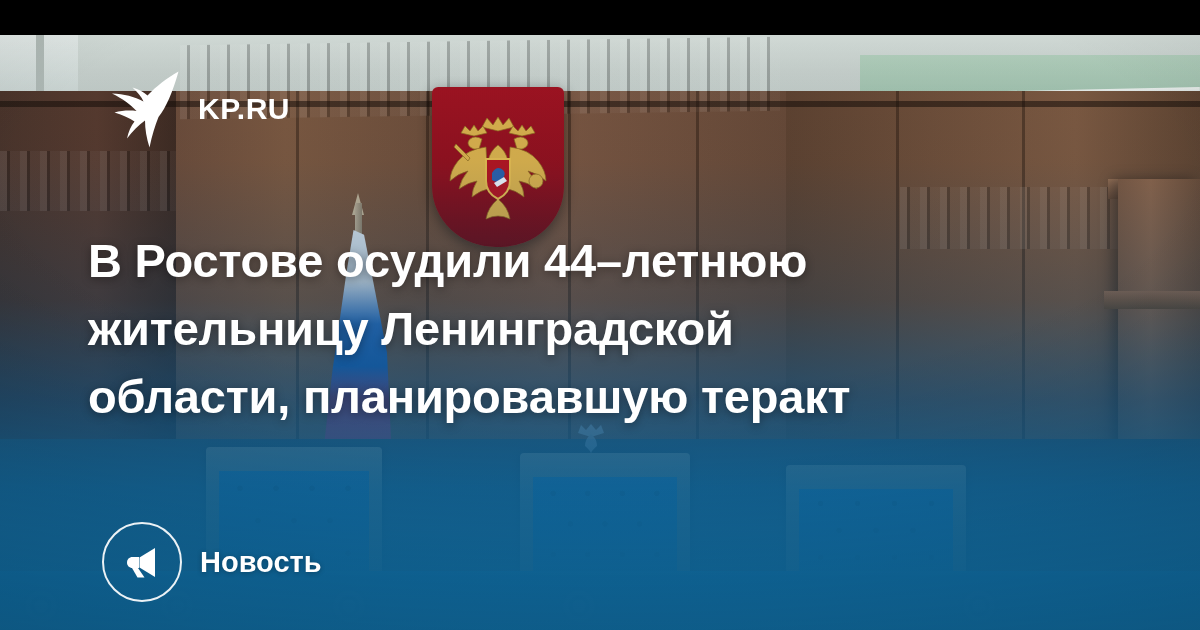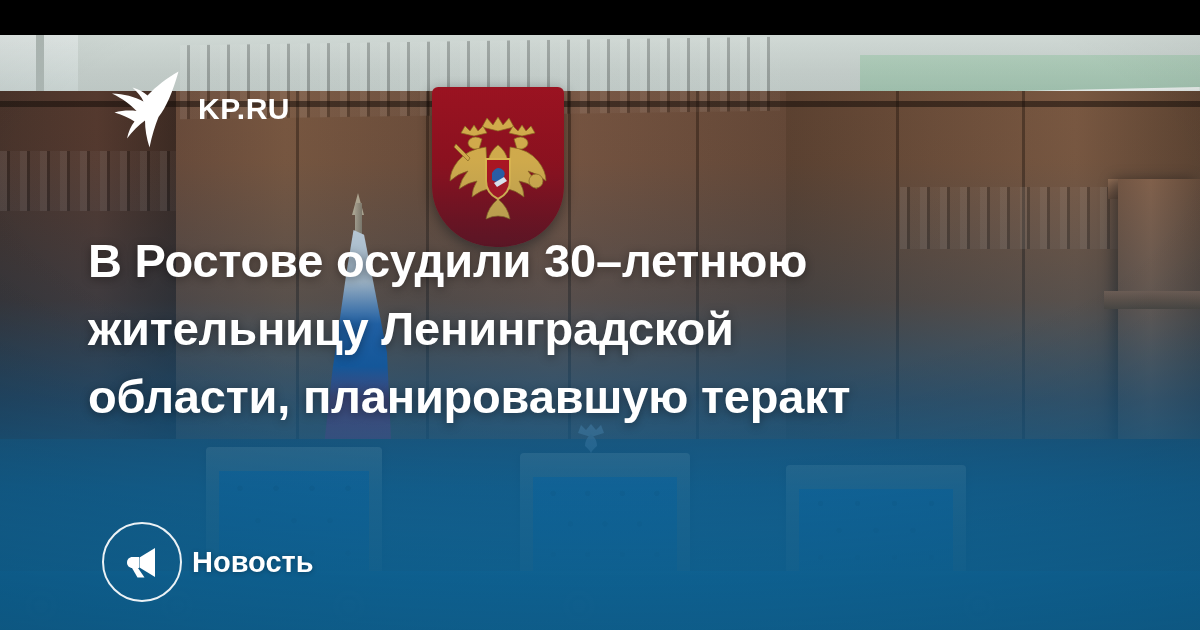--- a/index.html
+++ b/index.html
@@ -266,21 +266,21 @@
     text-shadow: 0 2px 10px rgba(0,0,0,.38);
     white-space: pre-line;
   }
 
   .badge {
     position: absolute;
     left: 102px;
     top: 487px;
     display: flex;
     align-items: center;
-    gap: 10px;
+    gap: 18px;
   }
   .badge-circle {
     width: 76px; height: 76px;
     border: 2px solid rgba(255,255,255,.92);
     border-radius: 50%;
     display: flex; align-items: center; justify-content: center;
     flex: 0 0 auto;
   }
   .badge-icon { width: 40px; height: 40px; display: block; }
   .badge-label {
@@ -395,21 +395,21 @@
       <path fill="#ffffff" d="M74.5 2.5 C63 9 52 17.5 43.5 26.5 C39.5 23 34.5 20 28.5 18.5
         C34 23.5 37.5 28 39.5 32.5 C30.5 27.5 20 25 8 24.5
         C19 30 27 36 32.5 42 C25.5 41 18 41.5 10.5 43.5
         C19 46 25.5 49 30.5 52.5 C27 57 24.5 62.5 23 69.5
         C28.5 62 34.5 56 41 51.5 C41 60 42.5 69 45.5 78.5
         C48 66.5 51 56.5 54.5 48 C62 38.5 68.5 24 74.5 2.5 Z"></path>
     </svg>
     <div class="logo-text">KP.RU</div>
   </div>
 
-  <div class="headline">В Ростове осудили 30–летнюю
+  <div class="headline">В Ростове осудили 44–летнюю
 жительницу Ленинградской
 области, планировавшую теракт</div>
 
   <div class="badge">
     <div class="badge-circle">
       <svg class="badge-icon" viewBox="0 0 40 40">
         <path fill="#ffffff" d="M33 6 L17.5 15.5 L17.5 25.5 L33 35 Z"></path>
         <path fill="#ffffff" d="M10.5 15 L17 15 L17 26 L10.5 26 C7.2 26 5 23.6 5 20.5 C5 17.4 7.2 15 10.5 15 Z"></path>
         <path fill="#ffffff" d="M10 26 L16 26 L22.5 35.5 L15.5 35.5 Z"></path>
       </svg>

